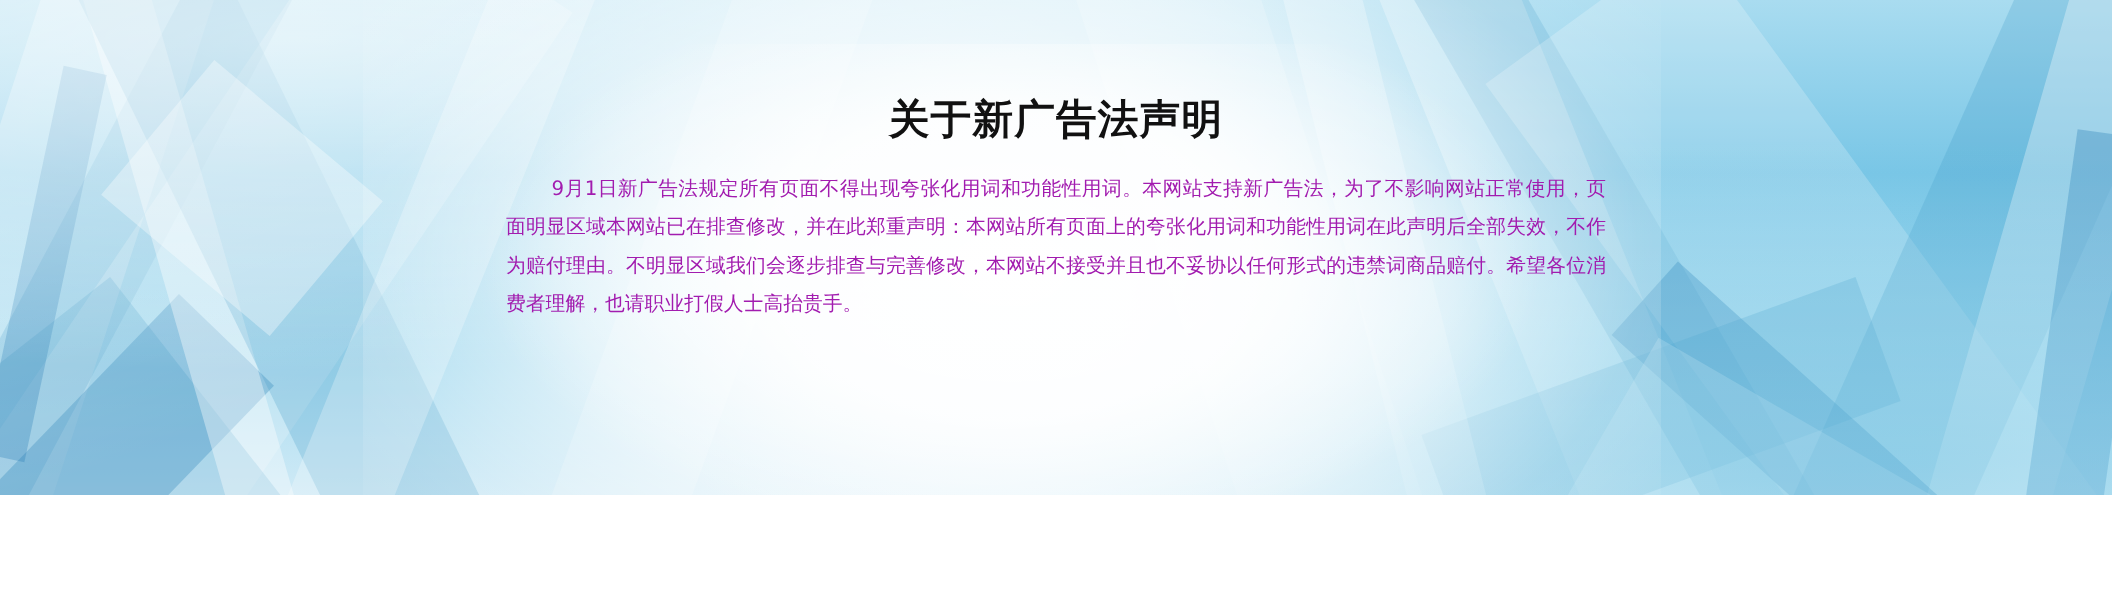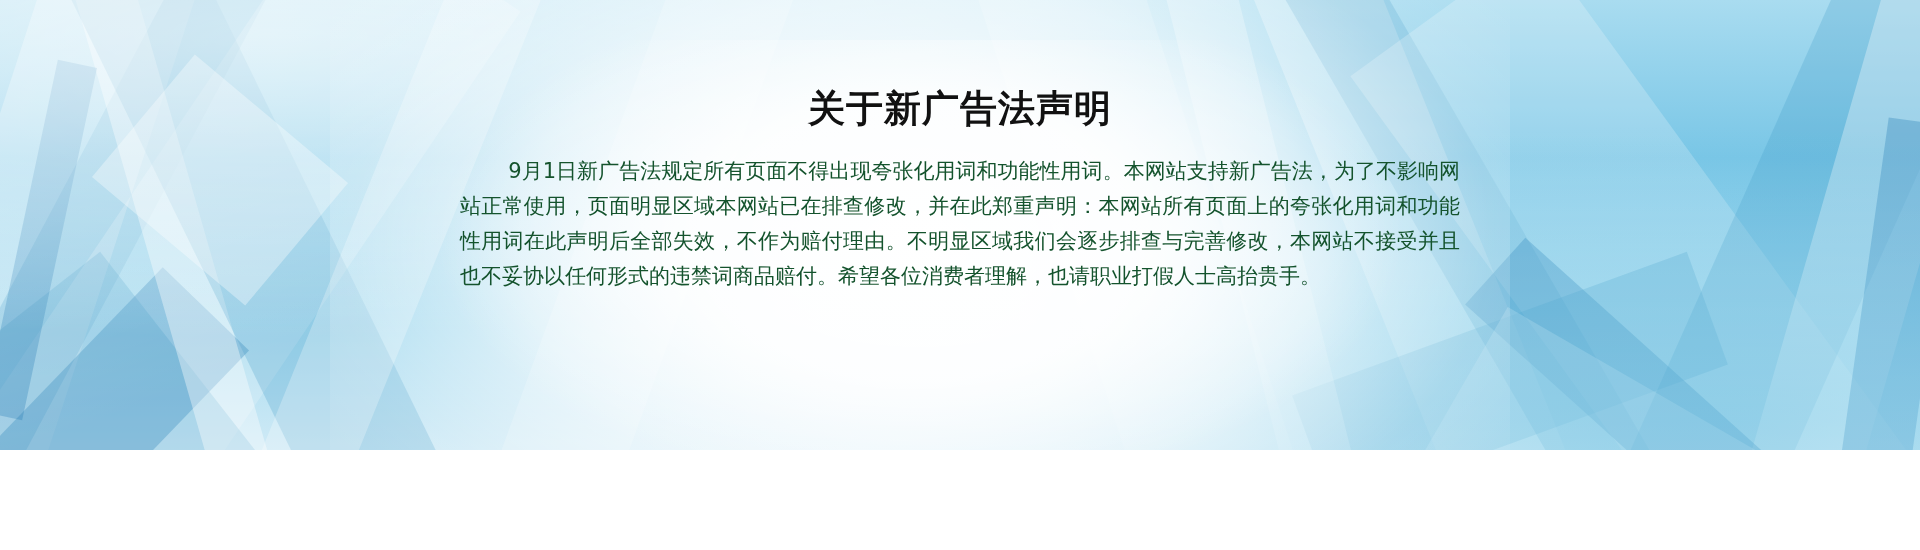--- a/index.html
+++ b/index.html
@@ -81,23 +81,23 @@
     font-weight: bold;
     font-size: 37px;
     line-height: 46px;
     letter-spacing: 1px;
     color: #111111;
     text-align: center;
     margin: 0 0 22px 0;
   }
   .para {
     font-family: "DejaVu Sans", "Liberation Sans", sans-serif;
-    font-size: 21px;
+    font-size: 18px;
     line-height: 35px;
-    color: #14532d;
+    color: #a21caf;
     text-align: justify;
     text-justify: inter-ideograph;
     margin: 0;
   }
   .para.indent {
     text-indent: 2.3em;
   }
   .para + .para {
     margin-top: 0;
   }

